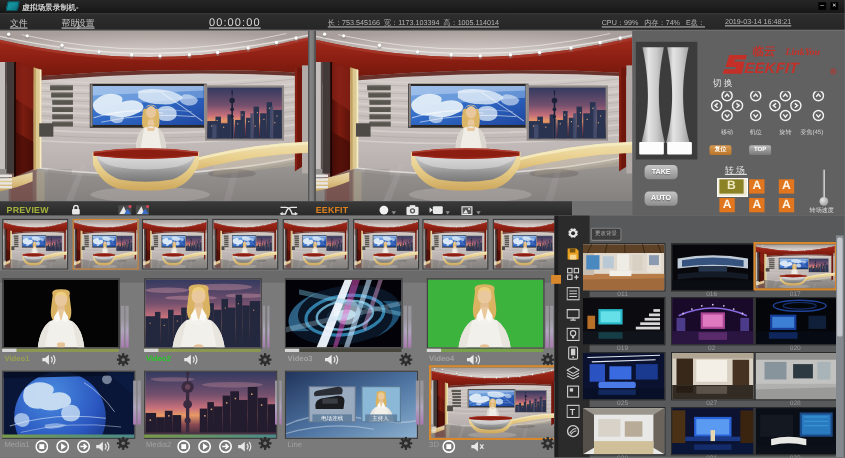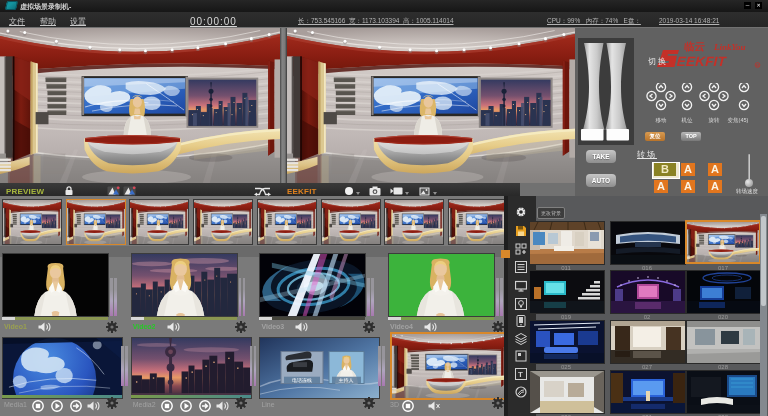--- a/index.html
+++ b/index.html
@@ -466,21 +466,21 @@
 
 <div id="titlebar" class="abs">
   <div id="appicon" class="abs"></div>
   <div class="ttl abs">虚拟场景录制机-</div>
   <div class="winbtn abs" style="left:744px;">─</div>
   <div class="winbtn abs" style="left:755px;">✕</div>
 </div>
 <div id="menubar" class="abs">
   <span style="left:9px;">文件</span>
   <span style="left:26px;margin-left:44px;">设置</span>
-  <span style="left:40px;">帮助</span>
+  <span style="left:56px;">帮助</span>
   <span id="timecode">00:00:00</span>
   <span class="stat" style="left:298px;top:5px;">长：753.545166&nbsp;&nbsp;宽：1173.103394&nbsp;&nbsp;高：1005.114014</span>
   <span class="stat" style="left:547px;top:5px;">CPU：99%&nbsp;&nbsp;&nbsp;内存：74%&nbsp;&nbsp;&nbsp;E盘：</span>
   <span class="stat" style="left:659px;top:5px;">2019-03-14 16:48:21</span>
 </div>
 
 <svg class="abs" style="left:0;top:28px;" width="280" height="155">
     <use href="#studio"></use>
   </svg>
 <div class="abs" style="left:280px;top:28px;width:7px;height:155px;background:linear-gradient(90deg,#4a4a4a,#848484 30%,#7a7a7a 70%,#3a3a3a);"></div>
@@ -548,21 +548,21 @@
   <svg class="abs" style="left:76px;top:11px;" width="112" height="30" viewBox="0 0 112 30">
     <text x="34" y="11" font-size="10.5" font-weight="bold" fill="#c43028" transform="skewX(-6)">临云</text>
     <text x="63" y="11" font-size="9" font-weight="bold" font-style="italic" fill="#c43028" font-family="Liberation Serif">LinkYou</text>
     <g fill="#c43028">
       <path d="M12,11 L28,11 L26.8,15 L17,15 L16.6,16.8 L26,16.8 L23.5,28 L6,28 L7.2,24 L17.5,24 L18,22 L8.5,22 Z"></path>
       <text x="27" y="27.5" font-size="13.5" font-weight="bold" font-style="italic" letter-spacing="0.2" transform="skewX(-3)">EEKFIT</text>
     </g>
     <circle cx="106.5" cy="26" r="2.4" fill="none" stroke="#c43028" stroke-width="0.7"></circle>
     <text x="105" y="27.8" font-size="4.2" fill="#c43028">R</text>
   </svg>
-  <span class="clabel abs" style="left:73px;top:28px;">切换</span>
+  <span class="clabel abs" style="left:73px;top:42px;">切换</span>
   <svg class="abs" style="left:66px;top:55px;" width="124" height="42" viewBox="0 0 124 42">
     <g transform="translate(20,4)">
         <circle cx="0" cy="0" r="4.6" fill="none" stroke="#f2f2f2" stroke-width="1.3"></circle>
         <path d="M-2,1 L0,-1.5 L2,1" stroke="#f2f2f2" stroke-width="1.3" fill="none"></path>
       </g>
       <g transform="translate(10.5,13)">
         <circle cx="0" cy="0" r="4.6" fill="none" stroke="#f2f2f2" stroke-width="1.3"></circle>
         <path d="M1,-2 L-1.5,0 L1,2" stroke="#f2f2f2" stroke-width="1.3" fill="none"></path>
       </g>
       <g transform="translate(29.5,13)">
@@ -605,21 +605,21 @@
         <circle cx="0" cy="0" r="4.6" fill="none" stroke="#f2f2f2" stroke-width="1.3"></circle>
         <path d="M-2,-1 L0,1.5 L2,-1" stroke="#f2f2f2" stroke-width="1.3" fill="none"></path>
       </g>
   </svg>
   <div class="dlabel abs" style="left:71px;top:89px;">移动</div>
   <div class="dlabel abs" style="left:97px;top:89px;">机位</div>
   <div class="dlabel abs" style="left:124px;top:89px;">旋转</div>
   <div class="dlabel abs" style="left:148px;top:89px;">变焦(45)</div>
   <div class="cbtn" style="left:70px;top:104px;background:linear-gradient(#d89a50,#b8732a);">复位</div>
   <div class="cbtn" style="left:106px;top:104px;background:linear-gradient(#b8b8b8,#787878);">TOP</div>
-  <span class="clabel abs" style="left:62px;top:121px;text-decoration:underline;">转场</span>
+  <span class="clabel abs" style="left:84px;top:121px;text-decoration:underline;">转场</span>
   <div class="abs" style="left:77px;top:133.5px;width:26px;height:15.5px;background:#efe9d2;border:0.5px solid #fff;"></div>
   <div class="abs" style="left:79px;top:135px;width:22px;height:13px;background:#8a8224;color:#f0e8c0;font-weight:bold;font-size:11px;text-align:center;line-height:13px;">B</div>
   <div class="tsq" style="left:106px;top:135px;">A</div>
   <div class="tsq" style="left:133px;top:135px;">A</div>
   <div class="tsq" style="left:79px;top:152px;">A</div>
   <div class="tsq" style="left:106px;top:152px;">A</div>
   <div class="tsq" style="left:133px;top:152px;">A</div>
   <div class="abs" style="left:173px;top:126px;width:2px;height:28px;background:linear-gradient(90deg,#888,#ddd);border-radius:1px;"></div>
   <div class="abs" style="left:170px;top:151px;width:8px;height:8px;border-radius:50%;background:radial-gradient(circle at 35% 35%,#e8e8e8,#8a8a8a);"></div>
   <div class="abs" style="left:161px;top:160px;font-size:5.5px;color:#e0e0e0;">转场速度</div>

